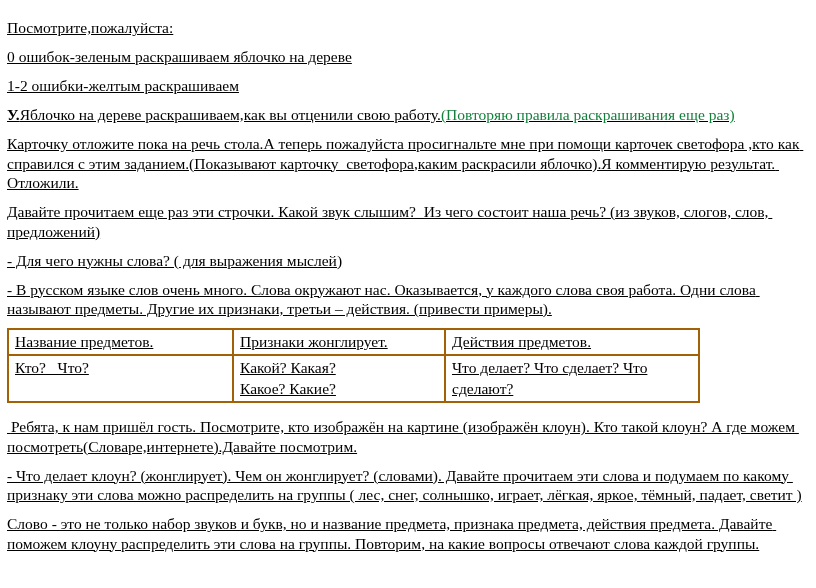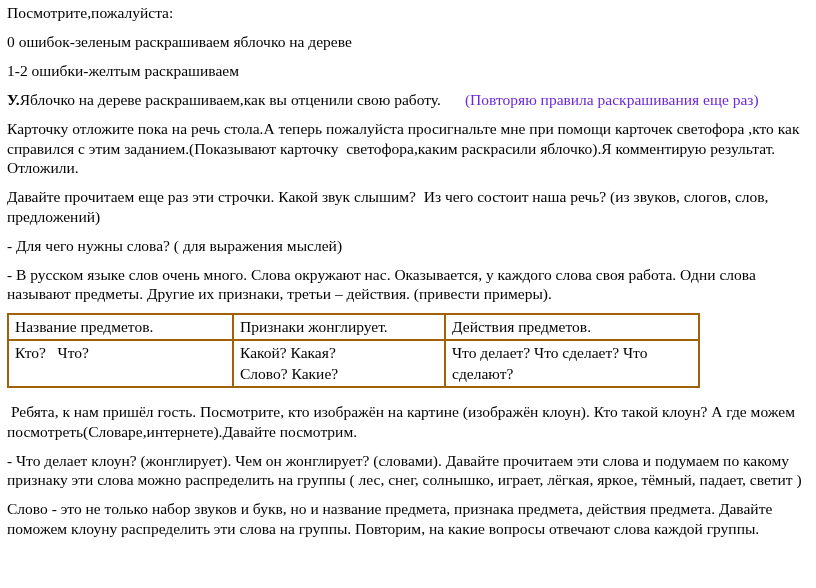--- a/index.html
+++ b/index.html
@@ -10,34 +10,34 @@
   body {
     width: 816px;
     height: 588px;
     overflow: hidden;
     color: #000000;
     font-family: "Liberation Serif", serif;
     font-size: 15.5px;
     line-height: 19.5px;
   }
   .page {
-    padding: 3px 5px 0 7px;
+    padding: 18px 5px 0 7px;
     box-sizing: border-box;
     width: 816px;
+    text-decoration: underline;
   }
   .para {
     margin: 0 0 9.5px 0;
     white-space: pre-wrap;
   }
   .teacher-label {
     font-weight: bold;
   }
   .note-purple {
-    color: #6d28d9;
-    margin-left: 24px;
+    color: #15803d;
   }
   table.word-table {
     border-collapse: collapse;
     table-layout: fixed;
     width: 691px;
     margin: 5px 0 14px 0;
   }
   table.word-table td {
     border: 2px solid #a16207;
     padding: 1px 6px 2px 6px;
@@ -76,21 +76,21 @@
     </colgroup>
     <tbody>
       <tr>
         <td>Название предметов.</td>
         <td>Признаки жонглирует.</td>
         <td>Действия предметов.</td>
       </tr>
       <tr>
         <td>Кто?   Что?</td>
         <td>Какой? Какая?
-Слово? Какие?</td>
+Какое? Какие?</td>
         <td>Что делает? Что сделает? Что
 сделают?</td>
       </tr>
     </tbody>
   </table>
 
   <p class="para"> Ребята, к нам пришёл гость. Посмотрите, кто изображён на картине (изображён клоун). Кто такой клоун? А где можем посмотреть(Словаре,интернете).Давайте посмотрим.</p>
 
   <p class="para">- Что делает клоун? (жонглирует). Чем он жонглирует? (словами). Давайте прочитаем эти слова и подумаем по какому признаку эти слова можно распределить на группы ( лес, снег, солнышко, играет, лёгкая, яркое, тёмный, падает, светит )</p>
 

